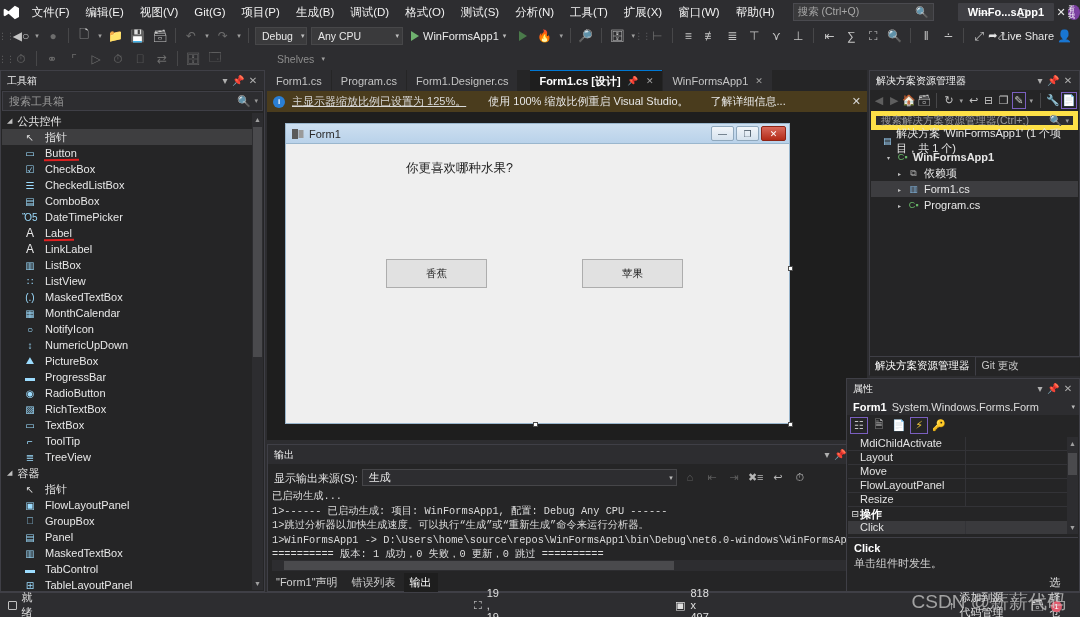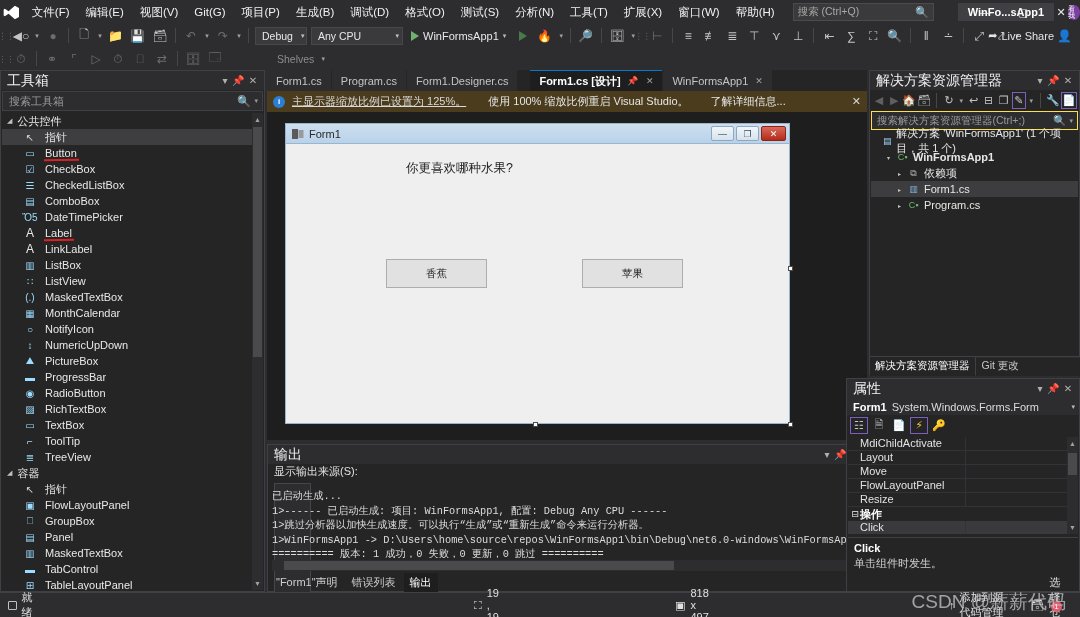--- a/index.html
+++ b/index.html
@@ -45,21 +45,21 @@
   .tri.outline { border-left-color:#4a7a4a; }
   .live-share { position:absolute; right:26px; display:flex; align-items:center; gap:4px; color:#e4e4e4; font-size:11px;}
   .shelves-lbl { color:#8d8d8d; font-size:10.5px; padding:0 4px;margin-left:47px;}
 
   
   .body-area { position:absolute; top:70px; left:0; right:0; bottom:25px; }
 
   
   .panel { position:absolute; background:#252526; border:1px solid #3f3f46; }
   .panel-head { height:19px; display:flex; align-items:center; padding:0 4px 0 6px; background:#2d2d30; }
-  .panel-title { font-size:14px; color:#f1f1f1; flex:1;font-family:Liberation Mono, monospace; }
+  .panel-title { font-size:10px; color:#f1f1f1; flex:1;font-family:Liberation Mono, monospace; }
   .panel-btn { width:14px; text-align:center; color:#b0b0b0; font-size:10px; }
 
   
   #toolbox { left:0; top:0; width:265px; bottom:0; }
   .tb-search { height:20px; margin:1px 1px 0; background:#2d2d30; border:1px solid #3f3f46;
      display:flex; align-items:center; padding:0 4px 0 6px; color:#9a9a9a; font-size:11px;}
   .tb-search .t { flex:1; }
   .tbx-list { position:absolute; top:42px; left:1px; right:1px; bottom:1px; overflow:hidden; background:#252526;}
   .tbx-group { display:flex; align-items:center; height:16px; padding-left:5px; font-size:11px; color:#e8e8e8; }
   .tbx-group .arrow { font-size:7px; color:#c0c0c0; margin-right:5px;}
@@ -101,21 +101,21 @@
      display:flex; align-items:center; justify-content:center; margin-left:2px; border-radius:2px; color:#3a4a58; font-size:9px;}
   .fbtn.close { background:linear-gradient(#d96a5c,#b32b18); border-color:#8e2314; color:#fff; width:25px;}
   .form-body { position:absolute; top:20px; left:0; right:0; bottom:0; background:#efefef;}
   .form-label { position:absolute; left:120px; top:16px; font-size:12.5px; color:#1d1d1d;}
   .wf-button { position:absolute; height:29px; width:101px; background:#e1e1e1; border:1px solid #adadad;
      display:flex; align-items:center; justify-content:center; font-size:10.5px; color:#1a1a1a;}
   .hdl { position:absolute; width:5px; height:5px; background:#fff; border:1px solid #4d4d4d;}
 
   
   #output { left:267px; top:374px; right:213px; bottom:0; }
-  .out-toolrow { height:22px; display:flex; align-items:flex-start; padding:0 4px 0 6px; gap:4px; background:#252526;flex-direction:column;}
+  .out-toolrow { height:22px; display:flex; align-items:flex-end; padding:0 4px 0 6px; gap:4px; background:#252526;}
   .out-lbl { font-size:11px; color:#e0e0e0;}
   .out-combo { flex:0 0 315px; height:17px; background:#2d2d30; border:1px solid #464649; display:flex; align-items:center;
      padding:0 3px 0 6px; font-size:11px; color:#e8e8e8;}
   .out-combo .l { flex:1;}
   .out-combo .a { font-size:7px; color:#bbb;}
   .out-ic { width:18px; height:18px; display:flex; align-items:center; justify-content:center; font-size:11px; color:#b6b6b6;}
   .out-ic.dim { color:#5d5d5d;}
   .out-text { position:absolute; top:44px; left:4px; right:16px; bottom:33px; overflow:hidden;
      font-family:"Liberation Mono","DejaVu Sans Mono",monospace; font-size:10.3px; color:#dcdcdc; line-height:14.5px; white-space:pre;}
   .out-vscroll{ position:absolute; right:2px; top:44px; bottom:33px; width:11px; background:#2d2d30;}
@@ -125,21 +125,21 @@
   .out-tabs{ position:absolute; left:2px; bottom:0; height:18px; display:flex; align-items:center; gap:2px;}
   .out-tab{ padding:2px 6px; font-size:11px; color:#cfcfcf;}
   .out-tab.active{ background:#1e1e1e; color:#fff;}
 
   
   #solexp { right:0; top:0; width:211px; height:287px; }
   .se-tools { height:21px; display:flex; align-items:center; padding:0 2px; gap:1px; background:#252526;}
   .se-ic{ width:17px; height:17px; display:flex; align-items:center; justify-content:center; font-size:11px; color:#c3c3c3;}
   .se-ic.dim{color:#5f5f5f;}
   .se-ic.boxed{ border:1px solid #7a5fbf; }
-  .se-search{ height:19px; margin:0 1px; background:#2d2d30; border:1px solid #fde047;
+  .se-search{ height:19px; margin:0 1px; background:#2d2d30; border:5px solid #fde047;
      display:flex; align-items:center; padding:0 4px 0 5px; font-size:10.5px; color:#9a9a9a;}
   .se-search .t{flex:1;}
   .se-tree{ position:absolute; top:62px; left:1px; right:1px; bottom:1px; }
   .se-row{ display:flex; align-items:center; height:16px; font-size:11px; color:#e6e6e6; padding-right:4px;}
   .se-row.sel{ background:#3d3d40;}
   .se-exp{ width:13px; text-align:center; font-size:6px; color:#c0c0c0;}
   .se-ico{ width:15px; display:flex; align-items:center; justify-content:center; font-size:9px; margin-right:3px;}
   .se-bold{font-weight:bold;}
   .dockstrip{ position:absolute; right:0; top:288px; width:211px; height:18px; display:flex; align-items:flex-end; background:#252526;}
   .dock-tab{ padding:2px 5px; font-size:10.5px; color:#c8c8c8; border:1px solid transparent;}

